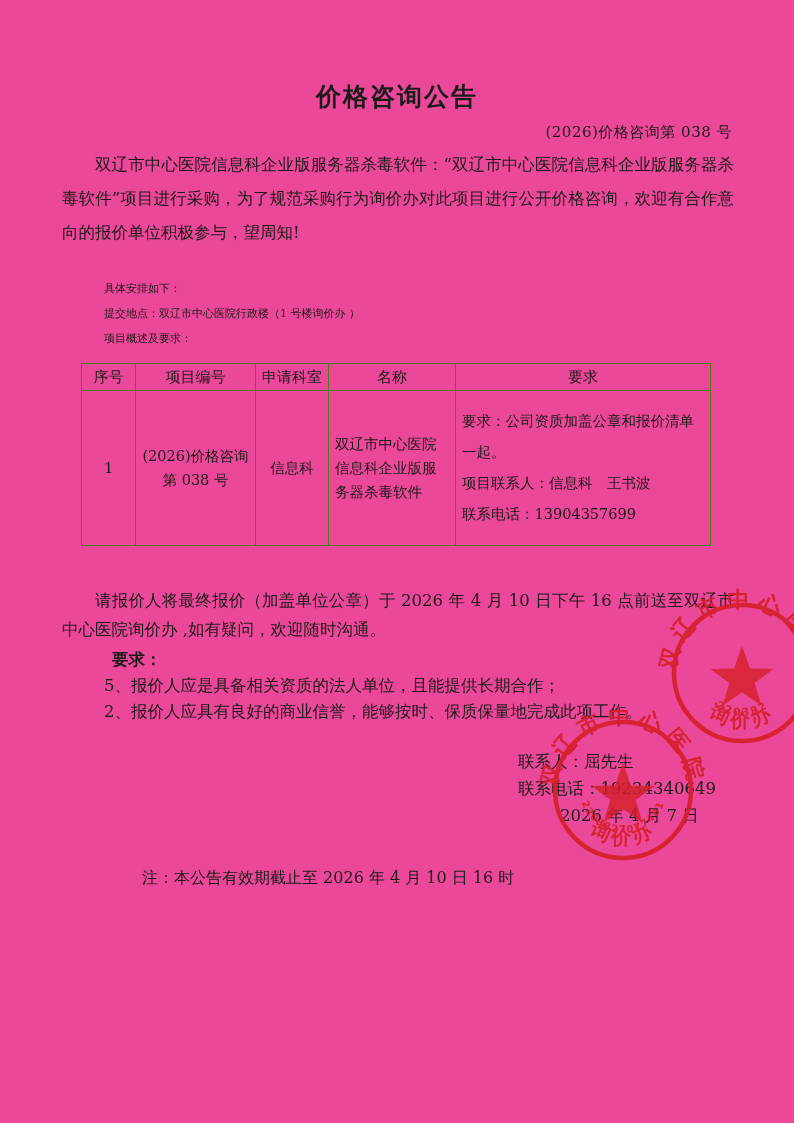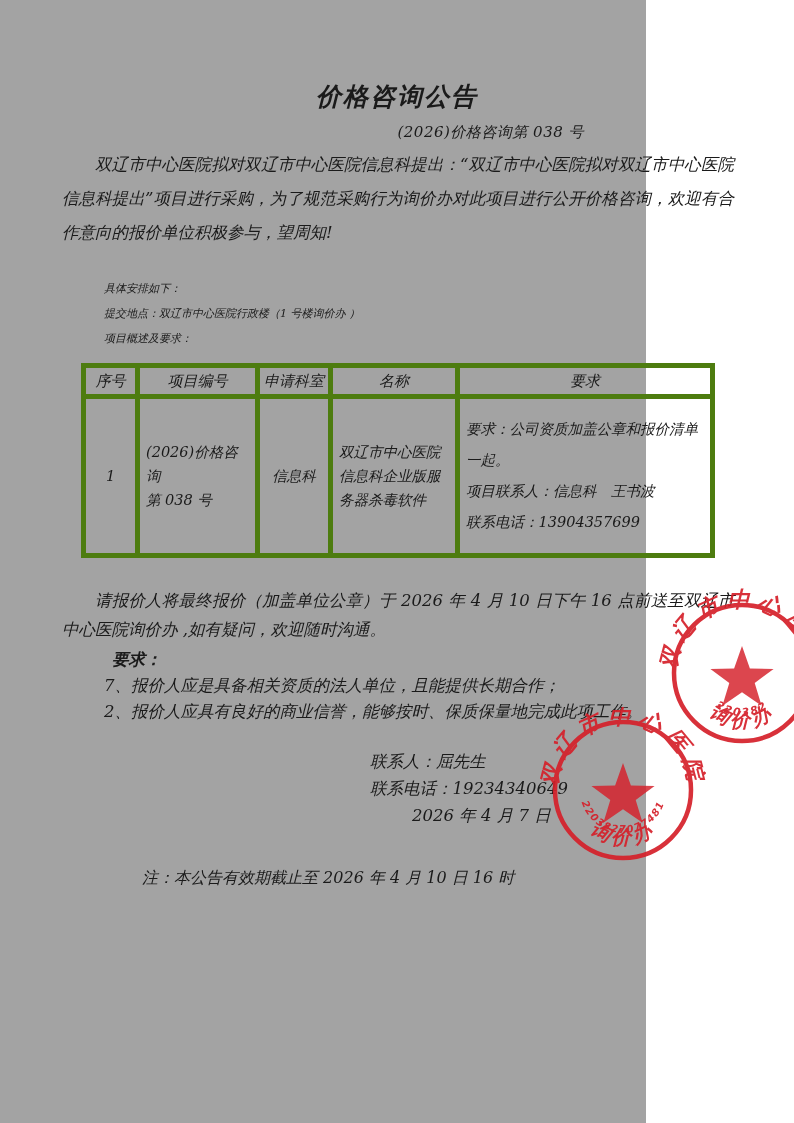--- a/index.html
+++ b/index.html
@@ -12,24 +12,23 @@
     height: 1123px;
     position: relative;
     overflow: hidden;
     font-family: "DejaVu Serif", "Liberation Serif", serif;
     color: #1a1a1a;
   }
 
   .page {
     position: absolute;
     inset: 0;
-    width: 646px;
+    width: 794px;
     height: 1123px;
-    background: #a3a3a3;
-    font-style: italic;
+    background: #ec4899;
   }
 
   
   .doc-title {
     position: absolute;
     left: 0;
     top: 80px;
     width: 794px;
     text-align: center;
     font-size: 25px;
@@ -75,40 +74,40 @@
     left: 81px;
     top: 363px;
     width: 629px;
   }
   table.proj {
     border-collapse: collapse;
     width: 629px;
     table-layout: fixed;
   }
   table.proj td, table.proj th {
-    border: 5px solid #4d7c0f;
+    border: 1px solid #4d7c0f;
     font-weight: normal;
     font-size: 14.5px;
     padding: 3px 6px;
     vertical-align: middle;
   }
   table.proj thead th {
     text-align: center;
     height: 22px;
     padding: 2px 4px;
     font-size: 15px;
   }
   .col-no    { width: 54px; }
   .col-code  { width: 120px; }
   .col-dept  { width: 73px; }
   .col-name  { width: 127px; }
   .col-req   { width: 255px; }
 
   td.c-no   { text-align: center; }
-  td.c-code { text-align: left; line-height: 24px; }
+  td.c-code { text-align: center; line-height: 24px; }
   td.c-dept { text-align: center; }
   td.c-name { text-align: left; line-height: 24px; padding-left: 8px; }
   td.c-req  { text-align: left; line-height: 31px; padding: 6px 8px 8px 8px; vertical-align: top; }
   td.c-req .rq-line { display: block; }
 
   .body-row td { height: 148px; }
 
   
   .closing-para {
     position: absolute;
@@ -189,21 +188,21 @@
 </style>
 </head>
 <body>
 
 <div class="page">
 
   <div class="doc-title">价格咨询公告</div>
 
   <div class="doc-number">(2026)价格咨询第 038 号</div>
 
-  <div class="intro-para">双辽市中心医院拟对双辽市中心医院信息科提出：“双辽市中心医院拟对双辽市中心医院信息科提出”项目进行采购，为了规范采购行为询价办对此项目进行公开价格咨询，欢迎有合作意向的报价单位积极参与，望周知!</div>
+  <div class="intro-para">双辽市中心医院信息科企业版服务器杀毒软件：“双辽市中心医院信息科企业版服务器杀毒软件”项目进行采购，为了规范采购行为询价办对此项目进行公开价格咨询，欢迎有合作意向的报价单位积极参与，望周知!</div>
 
   <div class="arrange-block">
     <div class="arrange-line">具体安排如下：</div>
     <div class="arrange-line">提交地点：双辽市中心医院行政楼（1 号楼询价办 ）</div>
     <div class="arrange-line">项目概述及要求：</div>
   </div>
 
   <div class="tbl-wrap">
     <table class="proj">
       <colgroup>
@@ -238,21 +237,21 @@
           </td>
         </tr>
       </tbody>
     </table>
   </div>
 
   <div class="closing-para">请报价人将最终报价（加盖单位公章）于 2026 年 4 月 10 日下午 16 点前送至双辽市中心医院询价办 ,如有疑问，欢迎随时沟通。</div>
 
   <div class="req-head">要求：</div>
   <div class="req-items">
-    <div class="req-item">7、报价人应是具备相关资质的法人单位，且能提供长期合作；</div>
+    <div class="req-item">5、报价人应是具备相关资质的法人单位，且能提供长期合作；</div>
     <div class="req-item">2、报价人应具有良好的商业信誉，能够按时、保质保量地完成此项工作。</div>
   </div>
 
   <div class="sign-block">
     <div class="sign-line">联系人：屈先生</div>
     <div class="sign-line">联系电话：19234340649</div>
     <div class="sign-date">2026 年 4 月 7 日</div>
   </div>
 
   <div class="footnote">注：本公告有效期截止至 2026 年 4 月 10 日 16 时</div>

